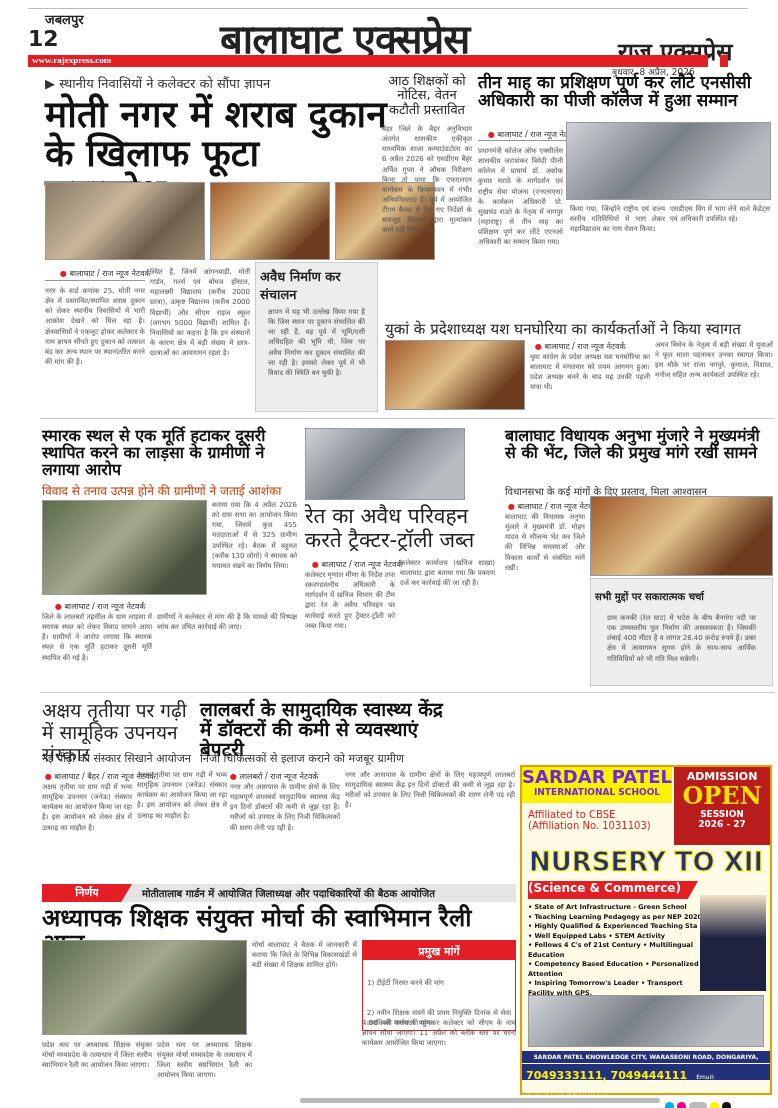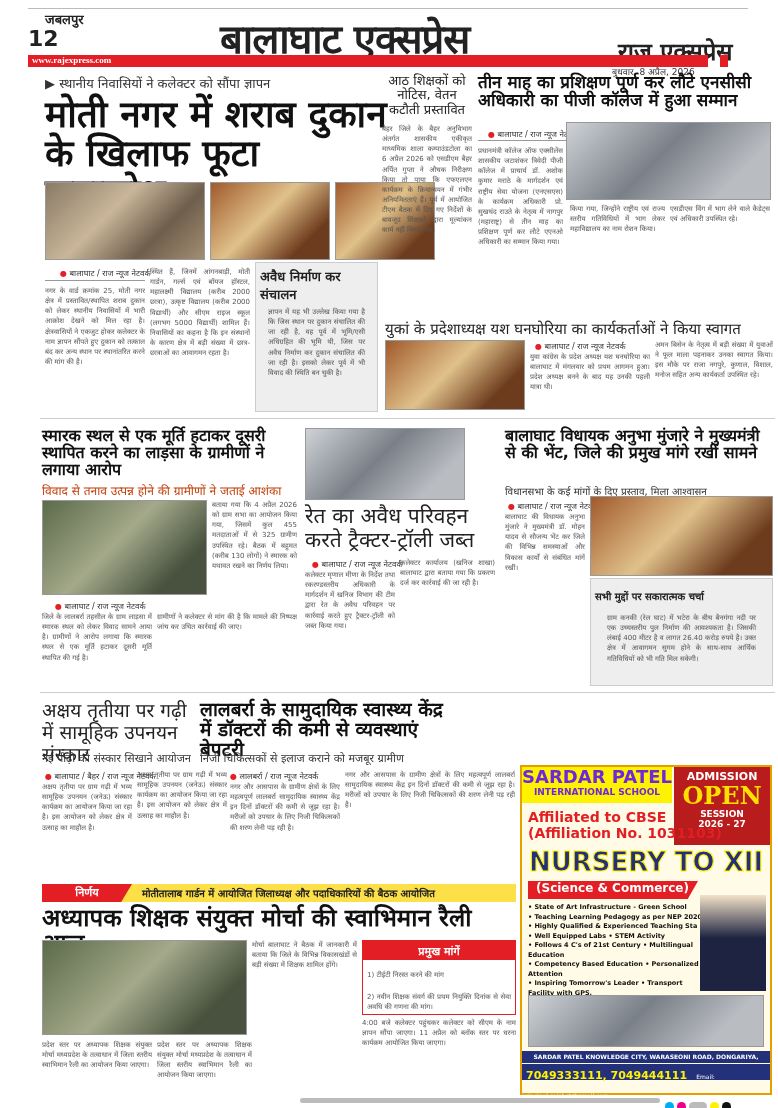--- a/index.html
+++ b/index.html
@@ -109,53 +109,53 @@
 <div class="abs byline" style="left:45px;top:770px">बालाघाट / बैहर / राज न्यूज नेटवर्क</div>
 <div class="abs txt" style="left:42px;top:782px;width:90px;height:95px">अक्षय तृतीया पर ग्राम गढ़ी में भव्य सामूहिक उपनयन (जनेऊ) संस्कार कार्यक्रम का आयोजन किया जा रहा है। इस आयोजन को लेकर क्षेत्र में उत्साह का माहौल है।</div>
 <div class="abs txt" style="left:137px;top:770px;width:90px;height:107px">अक्षय तृतीया पर ग्राम गढ़ी में भव्य सामूहिक उपनयन (जनेऊ) संस्कार कार्यक्रम का आयोजन किया जा रहा है। इस आयोजन को लेकर क्षेत्र में उत्साह का माहौल है।</div>
 
 <div class="abs h-big" style="left:200px;top:700px;width:260px;font-size:19px">लालबर्रा के सामुदायिक स्वास्थ्य केंद्र में डॉक्टरों की कमी से व्यवस्थाएं बेपटरी</div>
 <div class="abs" style="left:200px;top:750px;width:260px;font-size:11px;color:#333">निजी चिकित्सकों से इलाज कराने को मजबूर ग्रामीण</div>
 <div class="abs byline" style="left:230px;top:770px">लालबर्रा / राज न्यूज नेटवर्क</div>
 <div class="abs txt" style="left:230px;top:782px;width:110px;height:95px">नगर और आसपास के ग्रामीण क्षेत्रों के लिए महत्वपूर्ण लालबर्रा सामुदायिक स्वास्थ्य केंद्र इन दिनों डॉक्टरों की कमी से जूझ रहा है। मरीजों को उपचार के लिए निजी चिकित्सकों की शरण लेनी पड़ रही है।</div>
 <div class="abs txt" style="left:345px;top:770px;width:170px;height:107px">नगर और आसपास के ग्रामीण क्षेत्रों के लिए महत्वपूर्ण लालबर्रा सामुदायिक स्वास्थ्य केंद्र इन दिनों डॉक्टरों की कमी से जूझ रहा है। मरीजों को उपचार के लिए निजी चिकित्सकों की शरण लेनी पड़ रही है।</div>
 
-<div class="abs" style="left:42px;top:884px;width:474px;height:18px;background:#fde047">
+<div class="abs" style="left:42px;top:884px;width:474px;height:18px;background:#e5e5e5">
   <div style="position:absolute;left:0;top:0;width:90px;height:18px;background:#e31e24;color:#fff;font-size:11px;font-weight:bold;text-align:center;line-height:18px;clip-path:polygon(0 0,100% 0,88% 100%,0 100%)">निर्णय</div>
   <div style="position:absolute;left:100px;top:2px;font-size:10px;font-weight:bold">मोतीतालाब गार्डन में आयोजित जिलाध्यक्ष और पदाधिकारियों की बैठक आयोजित</div>
 </div>
 <div class="abs h-big" style="left:42px;top:906px;width:474px;font-size:24px">अध्यापक शिक्षक संयुक्त मोर्चा की स्वाभिमान रैली आज</div>
 <div class="abs photo photo2" style="left:42px;top:940px;width:205px;height:95px"></div>
 <div class="abs txt" style="left:42px;top:1040px;width:110px;height:55px">प्रदेश स्तर पर अध्यापक शिक्षक संयुक्त मोर्चा मध्यप्रदेश के तत्वाधान में जिला स्तरीय स्वाभिमान रैली का आयोजन किया जाएगा।</div>
 <div class="abs txt" style="left:157px;top:1040px;width:95px;height:55px">प्रदेश स्तर पर अध्यापक शिक्षक संयुक्त मोर्चा मध्यप्रदेश के तत्वाधान में जिला स्तरीय स्वाभिमान रैली का आयोजन किया जाएगा।</div>
 <div class="abs txt" style="left:252px;top:940px;width:105px;height:155px">मोर्चा बालाघाट ने बैठक में जानकारी में बताया कि जिले के विभिन्न विकासखंडों से बड़ी संख्या में शिक्षक शामिल होंगे।</div>
 <div class="abs" style="left:362px;top:940px;width:154px;border:1px solid #e31e24">
   <div style="background:#e31e24;color:#fff;font-size:11px;font-weight:bold;text-align:center;padding:2px">प्रमुख मांगें</div>
-  <div class="txt" style="padding:10px 4px">1) टीईटी निरस्त करने की मांग</div>
+  <div class="txt" style="padding:18px 4px">1) टीईटी निरस्त करने की मांग</div>
   <div class="txt" style="padding:2px 4px">2) नवीन शिक्षक संवर्ग की प्रथम नियुक्ति दिनांक से सेवा अवधि की गणना की मांग।</div>
 </div>
 <div class="abs txt" style="left:362px;top:1018px;width:154px;height:78px">4:00 बजे कलेक्टर पहुंचकर कलेक्टर को सीएम के नाम ज्ञापन सौंपा जाएगा। 11 अप्रैल को ब्लॉक स्तर पर धरना कार्यक्रम आयोजित किया जाएगा।</div>
 
 <div class="abs ad">
   <div class="ad-yellow" style="position:absolute;left:0;top:0;width:150px;height:36px;text-align:center">
     <div style="font-size:18px;line-height:20px">SARDAR PATEL</div>
     <div style="font-size:9px">INTERNATIONAL SCHOOL</div>
   </div>
   <div class="ad-maroon" style="position:absolute;left:152px;top:0;width:96px;height:78px">
     <div style="font-size:11px;font-weight:bold;margin-top:3px">ADMISSION</div>
     <div style="font-size:24px;font-weight:bold;color:#ffe000;font-family:'DejaVu Serif',serif;line-height:26px">OPEN</div>
     <div style="font-size:9px;font-weight:bold">SESSION</div>
     <div style="font-size:9px;font-weight:bold">2026 - 27</div>
   </div>
-  <div style="position:absolute;left:6px;top:42px;font-size:14px;font-weight:bold;color:#e31e24">
+  <div style="position:absolute;left:6px;top:42px;font-size:10px;font-weight:normal;color:#e31e24">
     <div>Affiliated to CBSE</div>
     <div>(Affiliation No. 1031103)</div>
   </div>
   <div style="position:absolute;left:0;top:80px;width:248px;text-align:center;font-size:26px;font-weight:bold;color:#23307a;-webkit-text-stroke:1px #fff200">NURSERY TO XII</div>
-  <div style="position:absolute;left:6px;top:114px;width:170px;height:18px;background:#e31e24;color:#fff;font-size:12px;font-weight:bold;padding-left:8px;clip-path:polygon(0 0,100% 0,94% 100%,0 100%)">(Science &amp; Commerce)</div>
+  <div style="position:absolute;left:6px;top:114px;width:170px;height:18px;background:#e31e24;color:#fff;font-size:12px;font-weight:bold;clip-path:polygon(0 0,100% 0,94% 100%,0 100%)">(Science &amp; Commerce)</div>
   <div style="position:absolute;left:6px;top:136px;width:175px;font-size:6.5px;font-weight:bold;line-height:9.5px;color:#111">
     <div>• <span>State of Art Infrastructure - Green School</span></div>
     <div>• <span>Teaching Learning Pedagogy as per NEP 2020</span></div>
     <div>• <span>Highly Qualified &amp; Experienced Teaching Sta</span></div>
     <div>• <span>Well Equipped Labs  •  STEM Activity</span></div>
     <div>• <span>Follows 4 C's of 21st Century  •  Multilingual Education</span></div>
     <div>• <span>Competency Based Education  •  Personalized Attention</span></div>
     <div>• <span>Inspiring Tomorrow's Leader  •  Transport Facility with GPS.</span></div>
     <div>• <span>Integrated Subjects for Real World Application</span></div>
     <div>• <span>All round development of the child</span></div>

